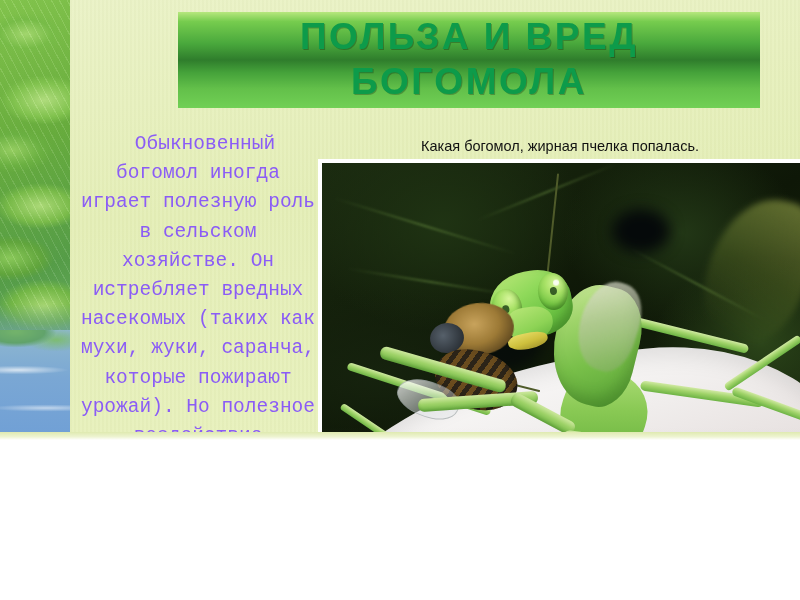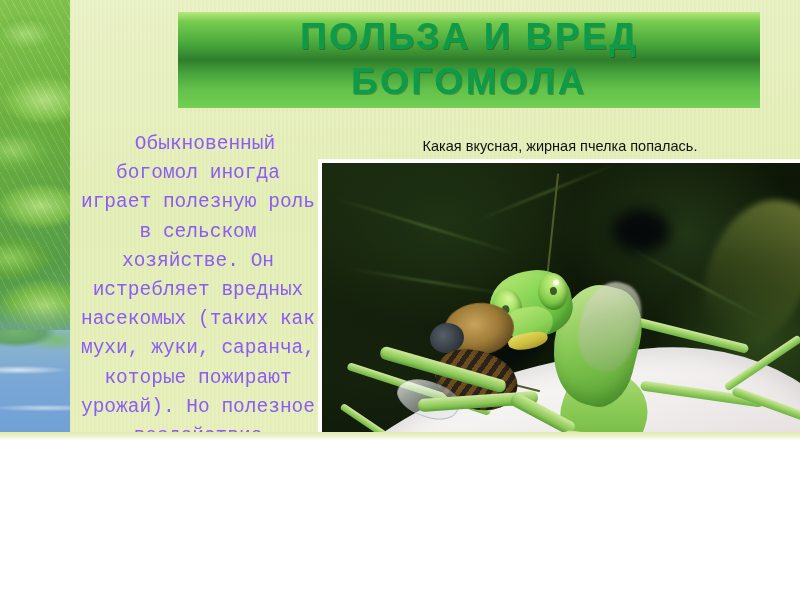--- a/index.html
+++ b/index.html
@@ -441,21 +441,21 @@
     </div>
   </div>
 
   <div class="title-banner">
     <div class="title-line">ПОЛЬЗА  И  ВРЕД</div>
     <div class="title-line">БОГОМОЛА</div>
   </div>
 
   <div class="body-text">Обыкновенный богомол иногда играет полезную роль в сельском хозяйстве. Он истребляет вредных насекомых (таких как мухи, жуки, саранча, которые пожирают урожай). Но полезное воздействие богомолов компенсируется тем, что они истребляют также и полезных насекомых (пчёл, бабочек, стрекоз и других полезных насекомых, которые совершают опыление).</div>
 
-  <div class="photo-caption">Какая вкусная, жирная пчелка попалась.</div>
+  <div class="photo-caption">Какая богомол, жирная пчелка попалась.</div>
 
   <div class="photo-frame">
     <div class="photo">
 
       <div class="foliage"></div>
       <div class="bg-darkblob" style="left:290px;top:46px;width:58px;height:44px;"></div>
       <div class="bg-darkblob" style="left:130px;top:150px;width:90px;height:60px;opacity:.75;"></div>
       <div class="bg-yellowleaf"></div>
       <div class="leafvein" style="left:8px;top:62px;width:190px;transform:rotate(17deg);"></div>
       <div class="leafvein" style="left:24px;top:118px;width:170px;transform:rotate(9deg);"></div>

